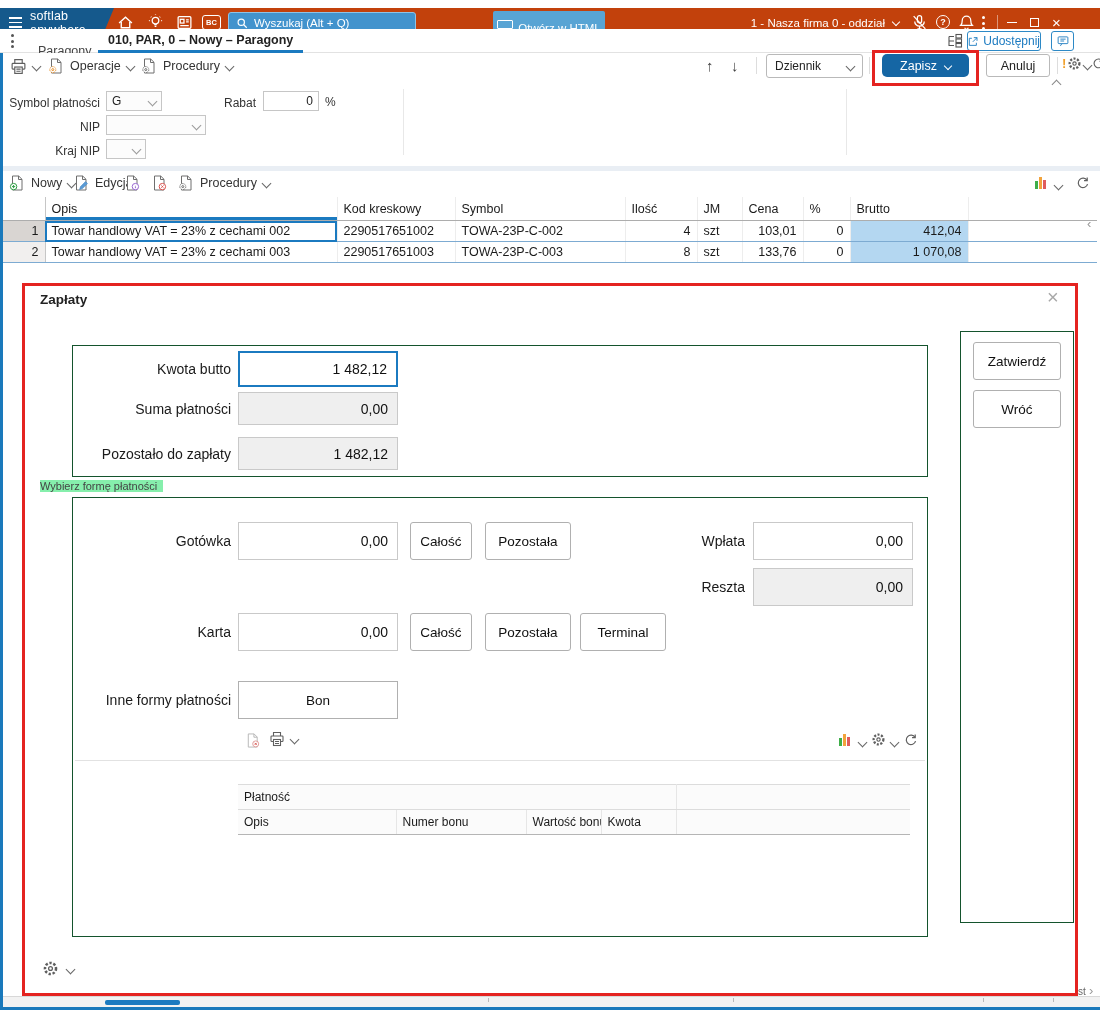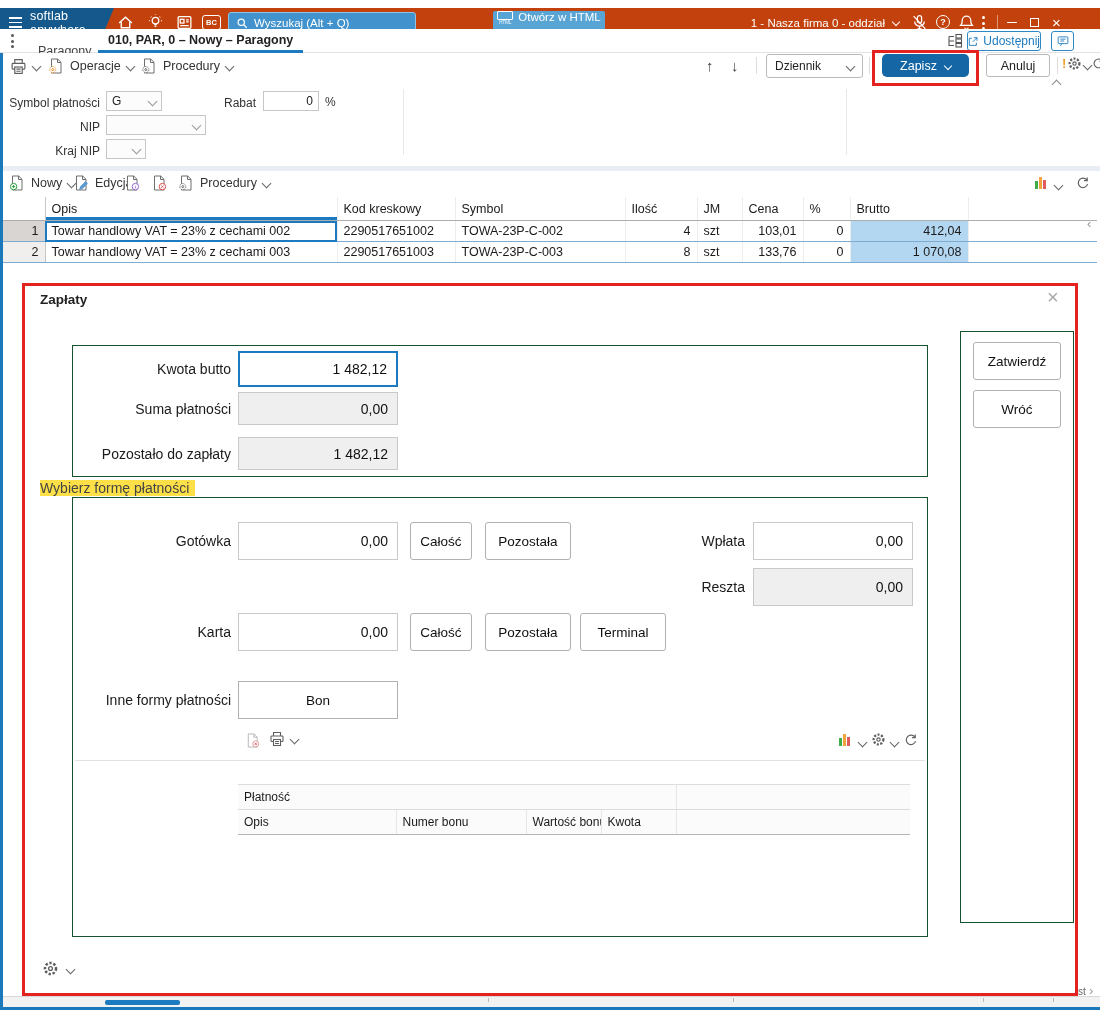--- a/index.html
+++ b/index.html
@@ -5,21 +5,21 @@
   html,body{margin:0;padding:0;}
   body{width:1100px;height:1010px;font-family:"Liberation Sans",sans-serif;background:#fff;overflow:hidden;}
   .app{position:relative;width:1100px;height:1010px;background:#fff;}
   
   .topbar{position:absolute;left:0;top:8px;width:1100px;height:29px;background:#c2410c;color:#fff;}
   .brand{position:absolute;left:0;top:0;height:29px;width:114px;background:#15598c;display:flex;align-items:center;gap:8px;padding-left:9px;box-sizing:border-box;clip-path:polygon(0 0,100% 0,calc(100% - 12px) 100%,0 100%);}
   .brand-txt{font-size:12.5px;font-weight:500;letter-spacing:.2px;}
   .burger i{display:block;width:13px;height:1.7px;background:#fff;margin:2.6px 0;}
   .tbico{position:absolute;width:17px;height:17px;}
   .search{position:absolute;left:228px;top:4px;width:188px;height:21px;background:#4293cd;border:1px solid #8fc3e6;border-radius:3px;display:flex;align-items:center;gap:6px;padding:0 7px;box-sizing:border-box;font-size:11.5px;color:#fff;}
-  .openhtml{position:absolute;left:493px;top:3px;width:112px;height:23px;background:#58a4d4;border-radius:2px;display:flex;align-items:flex-start;justify-content:center;gap:5px;font-size:11.5px;color:#fff;}
+  .openhtml{position:absolute;left:493px;top:3px;width:112px;height:23px;background:#58a4d4;border-radius:2px;display:flex;align-items:flex-end;justify-content:center;gap:5px;font-size:11.5px;color:#fff;}
   .htmlico{display:flex;flex-direction:column;align-items:center;line-height:1;}
   .htmlico .scr{width:14px;height:7px;border:1px solid #fff;border-radius:1px;}
   .htmlico .lbl{font-size:4.5px;margin-top:1px;}
   .company{position:absolute;left:735px;top:0;width:150px;height:29px;display:flex;align-items:center;justify-content:flex-end;font-size:11.5px;}
   .chev{display:inline-block;width:6px;height:6px;border-right:1.5px solid #666;border-bottom:1.5px solid #666;transform:rotate(45deg);}
   .chev.w{border-color:#fff;width:5px;height:5px;}
   .chev.up{transform:rotate(-135deg);}
   .vdiv{position:absolute;width:1px;height:15px;background:rgba(255,255,255,.45);}
   .help{position:absolute;width:14px;height:14px;border:1.3px solid #fff;border-radius:50%;font-size:9px;font-weight:bold;display:flex;align-items:center;justify-content:center;box-sizing:border-box;}
   .kebab{display:flex;flex-direction:column;gap:2.5px;}
@@ -70,21 +70,21 @@
   
   .dialog{position:absolute;left:22px;top:283px;width:1056px;height:713px;background:#fff;border:3px solid #e42320;box-sizing:border-box;z-index:10;}
   .dtitle{position:absolute;left:15px;top:6px;font-size:13.5px;font-weight:bold;color:#222;}
   .dclose{position:absolute;left:1022px;top:0px;font-size:20px;color:#a8a8a8;line-height:22px;}
   .gbox{position:absolute;border:1px solid #14532d;box-sizing:border-box;background:#fff;margin-left:32px;}
   .dlabel{position:absolute;font-size:14px;color:#1a1a1a;display:flex;align-items:center;justify-content:flex-end;text-align:right;}
   .dval{position:absolute;border:1px solid #c9c9c9;background:#fff;display:flex;align-items:center;justify-content:flex-end;padding:0 9px;font-size:14px;color:#111;box-sizing:border-box;}
   .dval.ro{background:#efefef;}
   .dval.focus{border:2px solid #1b7ac0;}
   .dbtn{position:absolute;border:1px solid #b0b0b0;border-radius:3px;background:#fff;display:flex;align-items:center;justify-content:center;font-size:13.5px;color:#111;box-sizing:border-box;}
-  .seclab{position:absolute;font-size:14px;color:#444;background:#fde047;padding-right:6px;}
+  .seclab{position:absolute;font-size:11px;color:#444;background:#86efac;padding-right:6px;}
   .minidiv{position:absolute;height:1px;background:#e2e2e2;}
   .ptable{position:absolute;border-collapse:collapse;table-layout:fixed;font-size:12px;color:#1a1a1a;background:#fbfbfb;}
   .ptable td{padding:0 6px;height:24px;border-right:1px solid #e6e6e6;overflow:hidden;white-space:nowrap;}
   .ptable td:last-child{border-right:none;}
   .ptable tr.pgrp td{border-top:1px solid #dcdcdc;border-bottom:1px solid #dcdcdc;}
   .ptable tr.phdr td{border-bottom:1px solid #b5b5b5;}
   
   .leftedge{position:absolute;left:0;top:53px;width:3px;height:954px;background:#1a79bb;z-index:25;}
   .hscroll{position:absolute;left:0;top:996px;width:1100px;height:11px;background:#f2f2f2;border-top:1px solid #d8d8d8;box-sizing:border-box;z-index:20;}
   .hthumb{position:absolute;left:105px;top:3px;width:75px;height:5px;background:#1b7ac0;border-radius:2px;}

